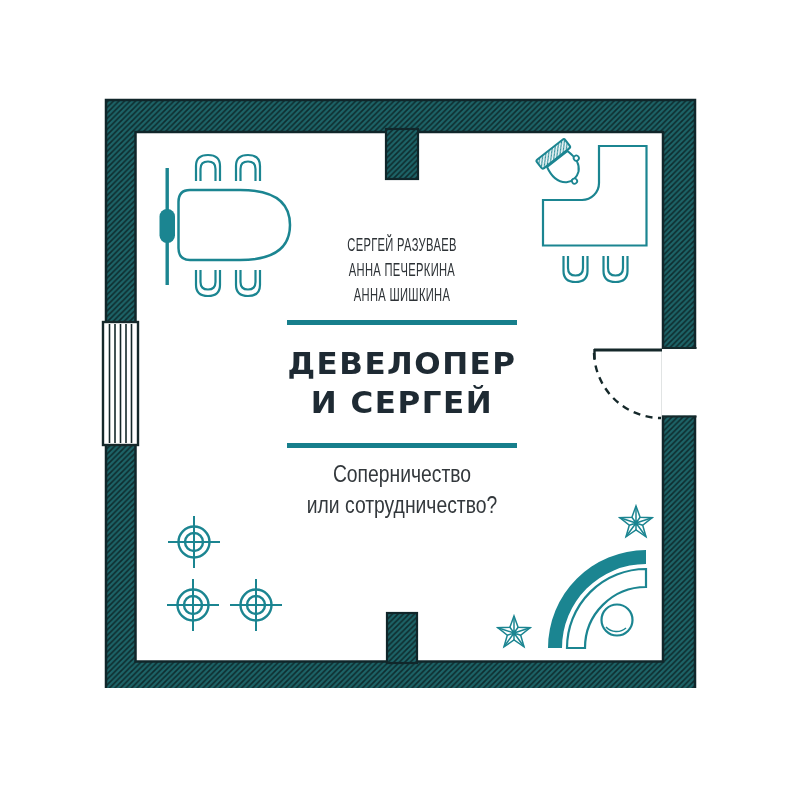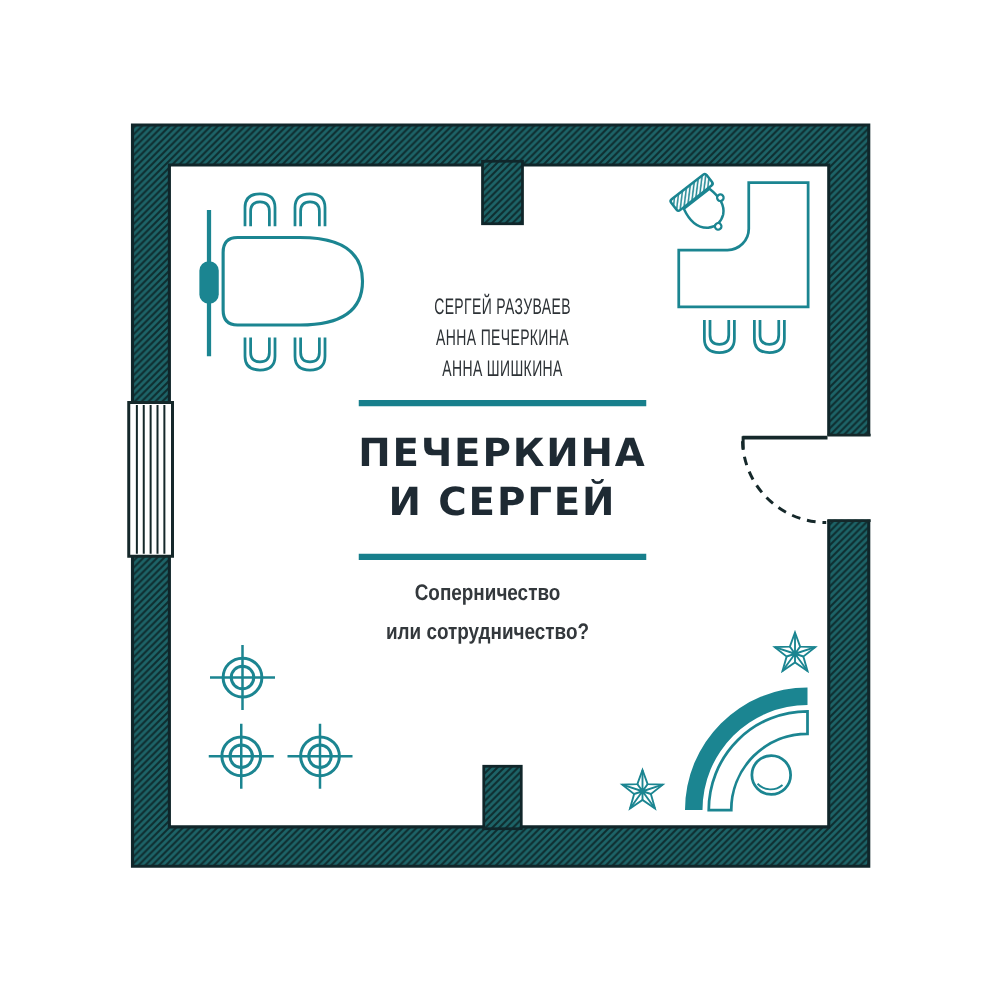--- a/index.html
+++ b/index.html
@@ -1,30 +1,30 @@
 <!DOCTYPE html>
 <html><head>
 <meta charset="utf-8">
 <style>
   html,body{margin:0;padding:0;background:#fff;}
-  .canvas{position:relative;width:800px;height:800px;background:#ffffff;overflow:hidden;
+  .canvas{position:relative;width:800px;height:688px;background:#ffffff;overflow:hidden;
           font-family:"Liberation Sans", sans-serif;}
   .plan-svg{position:absolute;left:0;top:0;}
   .textcol{position:absolute;text-align:center;}
   .authors{left:252px;top:233px;width:300px;font-size:18px;line-height:25px;
            color:#2d3236;letter-spacing:.5px;font-weight:400;}
   .authors .line{display:block;transform:scaleX(0.62);transform-origin:50% 50%;white-space:nowrap;}
   .rule{position:absolute;left:287px;width:230px;height:5px;background:#177f8c;}
   .rule-top{top:320px;}
   .rule-bottom{top:443px;}
   .title{left:202px;top:344px;width:400px;font-family:"DejaVu Sans", sans-serif;
          font-weight:bold;font-size:31px;line-height:39px;color:#1e2a33;letter-spacing:1.5px;}
   .title .line{display:block;white-space:nowrap;}
-  .subtitle{left:240px;top:459px;width:300px;font-size:18px;line-height:30.5px;
-            color:#33383c;font-weight:700;}
+  .subtitle{left:252px;top:459px;width:300px;font-size:23px;line-height:30.5px;
+            color:#33383c;font-weight:400;}
   .subtitle .line{display:block;transform:scaleX(0.84);transform-origin:50% 50%;white-space:nowrap;}
 </style>
 </head>
 <body>
 
 <div class="canvas">
 
   <svg class="plan-svg" width="800" height="800" viewBox="0 0 800 800">
     <defs>
       <pattern id="hatch" width="5.5" height="5.5" patternUnits="userSpaceOnUse">
@@ -115,21 +115,21 @@
 
   <div class="textcol authors">
     <span class="line">СЕРГЕЙ РАЗУВАЕВ</span>
     <span class="line">АННА ПЕЧЕРКИНА</span>
     <span class="line">АННА ШИШКИНА</span>
   </div>
 
   <div class="rule rule-top"></div>
 
   <div class="textcol title">
-    <span class="line">ПЕЧЕРКИНА</span>
+    <span class="line">ДЕВЕЛОПЕР</span>
     <span class="line">И СЕРГЕЙ</span>
   </div>
 
   <div class="rule rule-bottom"></div>
 
   <div class="textcol subtitle">
     <span class="line">Соперничество</span>
     <span class="line">или сотрудничество?</span>
   </div>
 

